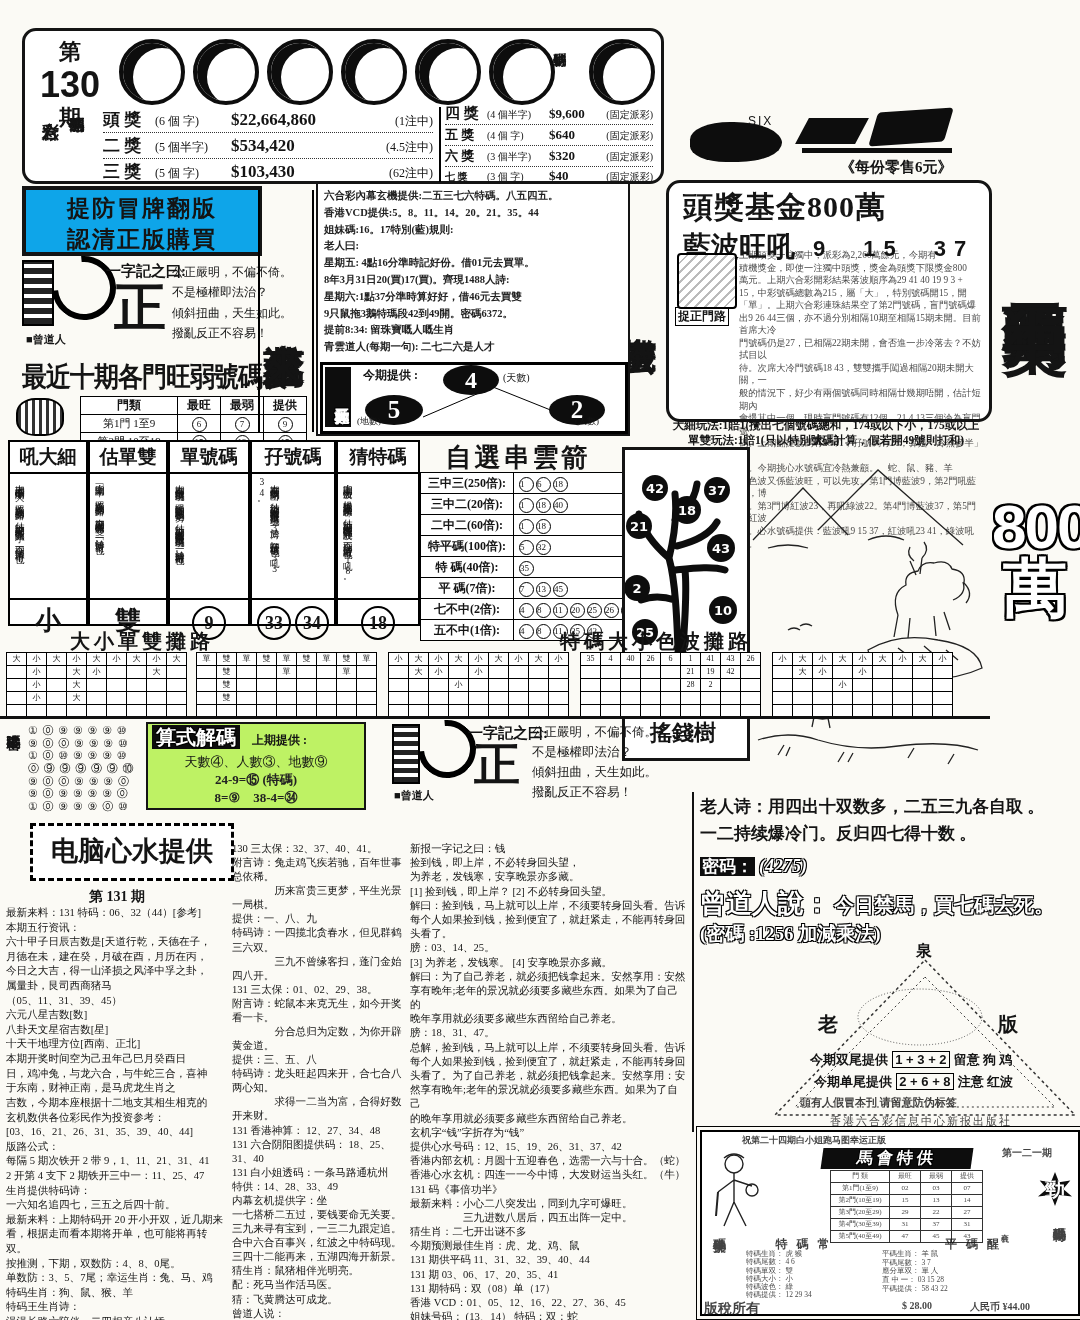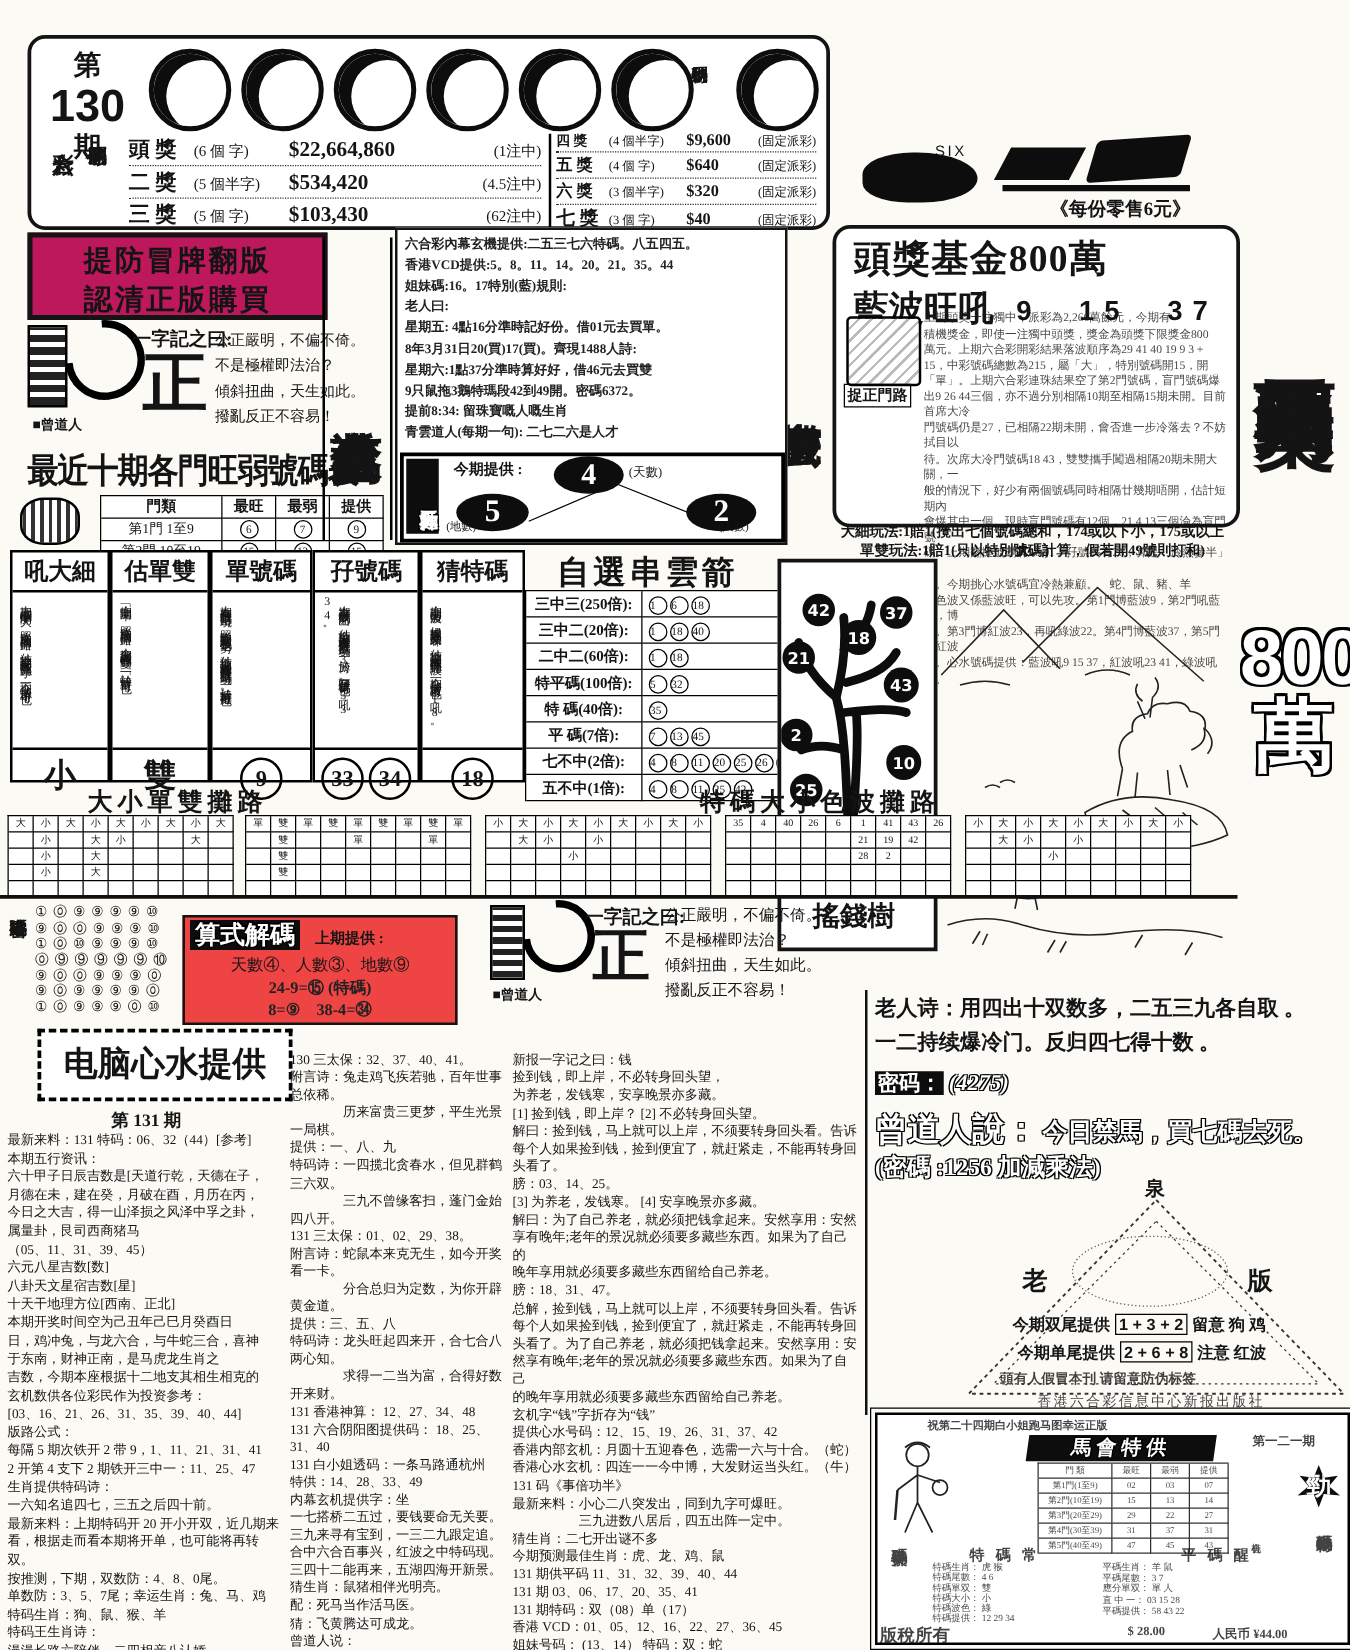--- a/index.html
+++ b/index.html
@@ -85,39 +85,39 @@
       </div>
       <div class="prow" style="border-bottom:none;">
         <span class="pname">三 獎</span>
         <span class="pspec">(5 個 字)</span>
         <span class="pamt">$103,430</span>
         <span class="pnote">(62注中)</span>
       </div>
     </div>
     <div class="abs" style="left:420px;top:72px;width:208px;">
       <div class="prow">
-        <span class="pname" style="font-size:11px;width:42px;">四 獎</span>
+        <span class="pname" style="font-size:15px;width:42px;">四 獎</span>
         <span class="pspec" style="width:62px;font-size:10px;">(4 個半字)</span>
         <span class="pamt" style="font-size:13px;">$9,600</span>
         <span class="pnote" style="font-size:10px;">(固定派彩)</span>
       </div>
       <div class="prow">
         <span class="pname" style="font-size:13px;width:42px;">五 獎</span>
         <span class="pspec" style="width:62px;font-size:10px;">(4 個 字)</span>
         <span class="pamt" style="font-size:13px;">$640</span>
         <span class="pnote" style="font-size:10px;">(固定派彩)</span>
       </div>
       <div class="prow">
         <span class="pname" style="font-size:13px;width:42px;">六 獎</span>
         <span class="pspec" style="width:62px;font-size:10px;">(3 個半字)</span>
         <span class="pamt" style="font-size:13px;">$320</span>
         <span class="pnote" style="font-size:10px;">(固定派彩)</span>
       </div>
       <div class="prow" style="border-bottom:none;">
-        <span class="pname" style="font-size:15px;width:42px;">七 獎</span>
+        <span class="pname" style="font-size:10px;width:42px;">七 獎</span>
         <span class="pspec" style="width:62px;font-size:10px;">(3 個 字)</span>
         <span class="pamt" style="font-size:13px;">$40</span>
         <span class="pnote" style="font-size:10px;">(固定派彩)</span>
       </div>
     </div>
   </div>
 
   <div class="abs" style="left:662px;top:100px;width:320px;height:78px;">
     <div class="abs" style="left:28px;top:22px;width:92px;height:40px;background:#0d0d0d;border-radius:50% 60% 55% 45%;"></div>
     <div class="abs sans" style="left:86px;top:14px;font-size:12px;letter-spacing:2px;">SIX</div>
@@ -126,21 +126,21 @@
     <div class="abs" style="left:140px;top:48px;width:150px;height:5px;background:#0d0d0d;"></div>
     <div class="abs b" style="left:178px;top:58px;font-size:15px;">《每份零售6元》</div>
   </div>
 
   <div class="abs" style="left:992px;top:22px;width:86px;height:770px;">
     <div class="vert b ctr" style="font-size:66px;line-height:1;height:470px;margin:0 auto;font-weight:900;">周二頭獎獨中</div>
     <div class="ctr outline b sans" style="font-size:62px;line-height:.92;margin-top:6px;letter-spacing:-2px;">800</div>
     <div class="ctr outline b" style="font-size:64px;line-height:1.05;">萬</div>
   </div>
 
-  <div class="abs box" style="left:22px;top:186px;width:232px;height:62px;border-width:4px;background:#be185d;">
+  <div class="abs box" style="left:22px;top:186px;width:232px;height:62px;border-width:4px;background:#0ea5e9;">
     <div class="ctr b" style="font-size:23px;letter-spacing:2px;margin-top:3px;">提防冒牌翻版</div>
     <div class="ctr b" style="font-size:23px;letter-spacing:2px;">認清正版購買</div>
   </div>
 
   <div class="abs" style="left:22px;top:256px;width:282px;height:100px;">
     <div class="abs" style="left:0;top:4px;width:28px;height:62px;border:2px solid #000;background:repeating-linear-gradient(0deg,#222 0 6px,#fff 6px 10px);"></div>
     <div class="abs" style="left:30px;top:0;width:52px;height:52px;border-radius:50%;border:6px solid #000;border-left-color:transparent;transform:rotate(40deg);"></div>
     <div class="abs b" style="left:4px;top:76px;font-size:11px;">■曾道人</div>
     <div class="abs b" style="left:84px;top:6px;font-size:15px;">一字記之曰:</div>
     <div class="abs b" style="left:92px;top:26px;font-size:52px;line-height:1;">正</div>
@@ -648,21 +648,21 @@
   <div class="abs rule" style="left:0;top:716px;width:990px;height:3px;"></div>
 
   <div class="abs vert b" style="left:4px;top:724px;height:80px;font-size:14px;">追蹤密碼</div>
   <div class="abs lines" style="left:28px;top:724px;width:110px;font-size:11px;line-height:1.15;letter-spacing:1px;">① ⓪ ⑨ ⑨ ⑨ ⑨ ⑩
 ⑨ ⓪ ⓪ ⑨ ⑨ ⑨ ⑩
 ① ⓪ ⑩ ⑨ ⑨ ⑨ ⑩
 ⓪ ⑨ ⑨ ⑨ ⑨ ⑨ ⑩
 ⑨ ⓪ ⓪ ⑨ ⑨ ⑨ ⓪
 ⑨ ⓪ ⑨ ⑨ ⑨ ⑨ ⓪
 ① ⓪ ⑨ ⑨ ⑨ ⓪ ⑩</div>
-  <div class="abs box" style="left:146px;top:722px;width:216px;height:84px;background:#ef4444;margin-top:10px;">
+  <div class="abs box" style="left:146px;top:722px;width:216px;height:84px;background:#bef264;">
     <span class="b outline-thin" style="background:#0d0d0d;font-size:20px;font-weight:900;padding:1px 4px;margin-left:4px;">算式解碼</span>
     <span class="b" style="font-size:12px;margin-left:8px;">上期提供 :</span>
     <div class="ctr" style="font-size:13px;margin-top:2px;">天數④、人數③、地數⑨</div>
     <div class="ctr smudge" style="font-size:13px;">24-9=⑮ (特碼)</div>
     <div class="ctr smudge" style="font-size:13px;">8=⑨　38-4=㉞</div>
   </div>
   <div class="abs" style="left:392px;top:720px;width:290px;height:90px;">
     <div class="abs" style="left:0;top:4px;width:24px;height:56px;border:2px solid #000;background:repeating-linear-gradient(0deg,#222 0 5px,#fff 5px 9px);"></div>
     <div class="abs" style="left:26px;top:0;width:46px;height:46px;border-radius:50%;border:6px solid #000;border-left-color:transparent;transform:rotate(40deg);"></div>
     <div class="abs b" style="left:2px;top:68px;font-size:11px;">■曾道人</div>

